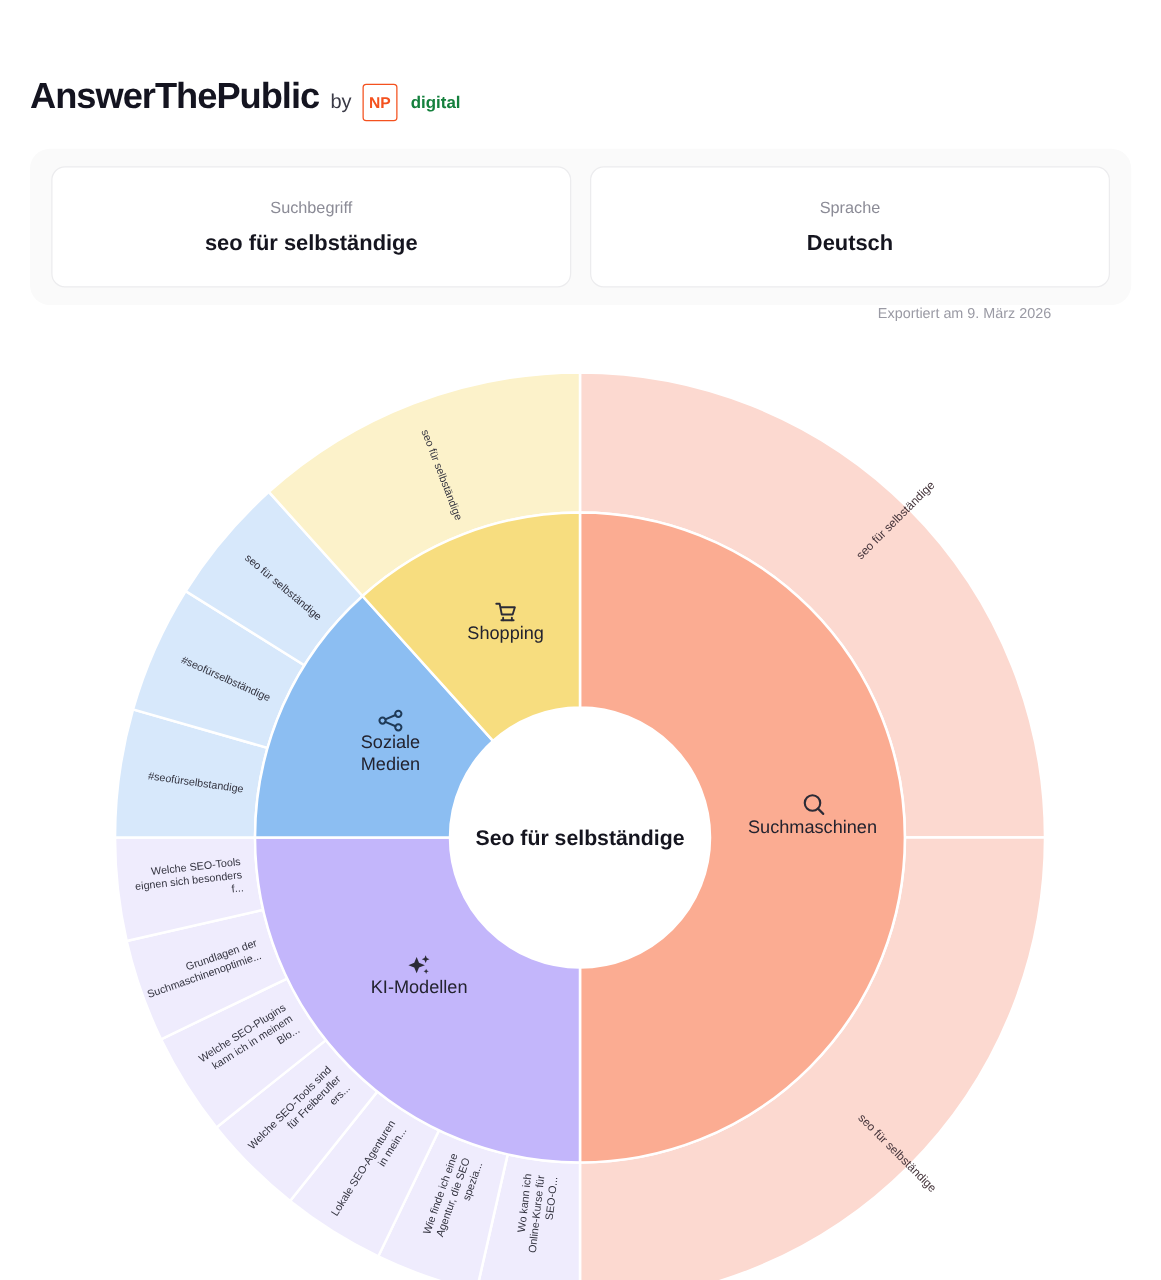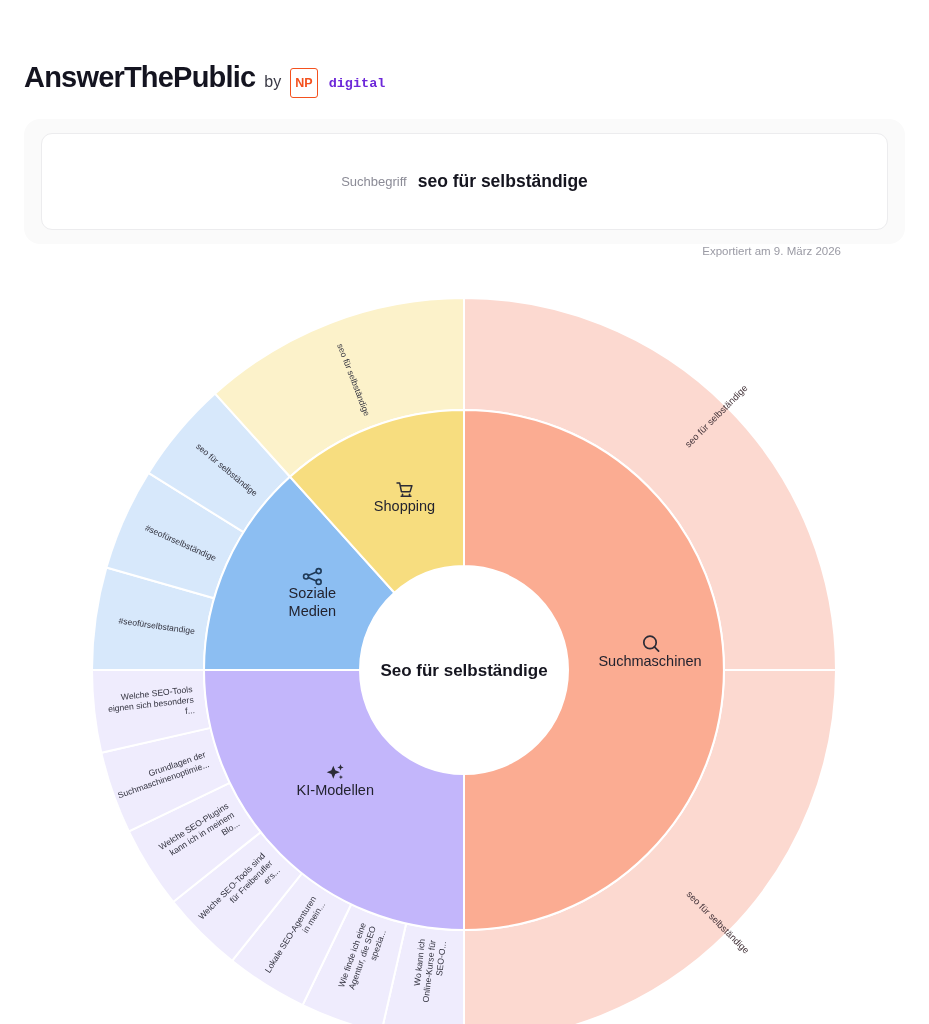--- a/index.html
+++ b/index.html
@@ -9,28 +9,28 @@
     color:#1b1b29;overflow:hidden;position:relative;
   }
   .page{width:865px;height:1024px;position:relative;margin-top:39px;}
 
   
   .brand{position:absolute;left:24px;top:22px;display:flex;align-items:baseline;gap:9px;}
   .brand-name{font-size:29px;font-weight:700;letter-spacing:-.8px;color:#141420;}
   .brand-by{font-size:16px;color:#3a3a46;font-weight:400;}
   .np-box{display:inline-block;border:1.6px solid #f4511e;border-radius:3px;
           padding:7px 4px;font-size:12.5px;font-weight:700;color:#f4511e;line-height:1.15;}
-  .brand-digital{font-size:13.5px;font-weight:700;color:#6d28d9;margin-left:2px;font-family:Liberation Mono, monospace;}
+  .brand-digital{font-size:13.5px;font-weight:700;color:#15803d;margin-left:2px;}
 
   
   .metabar{position:absolute;left:24px;top:80px;width:881px;height:125px;
            background:#fafafa;border-radius:16px;box-sizing:border-box;
            display:flex;align-items:center;gap:15px;padding:0 17px;}
   .metacard{flex:1 1 0;height:97px;background:#ffffff;border:1px solid #ececee;
-            border-radius:11px;display:flex;flex-direction:row;
+            border-radius:11px;display:flex;flex-direction:column;
             align-items:center;justify-content:center;gap:11px;box-sizing:border-box;}
   .metacard .lbl{font-size:13px;color:#8b8b96;font-weight:400;}
   .metacard .val{font-size:17.5px;font-weight:700;color:#15151f;
                  display:flex;align-items:center;gap:9px;}
   .flag{width:19px;height:19px;border-radius:50%;overflow:hidden;display:inline-block;
         box-shadow:0 0 0 .5px rgba(0,0,0,.12);flex:none;}
   .flag i{display:block;height:33.34%;}
   .flag .b{background:#000000;}.flag .r{background:#dd0000;}.flag .y{background:#ffce00;}
 
   .exported{position:absolute;right:24px;top:206px;font-size:11.5px;color:#9a9aa4;}
@@ -58,20 +58,26 @@
 
   <div class="metabar">
 
     <div class="metacard">
       <span class="lbl">Suchbegriff</span>
       <span class="val">
         <span>seo für selbständige</span>
       </span>
     </div>
 
+    <div class="metacard">
+      <span class="lbl">Sprache</span>
+      <span class="val">
+        <span>Deutsch</span>
+      </span>
+    </div>
 
 
   </div>
 
   <div class="exported">Exportiert am 9. März 2026</div>
 
   <div class="chartwrap">
     <svg width="929" height="776" viewBox="0 0 929 776">
       <defs>
         <g id="ic-search">

